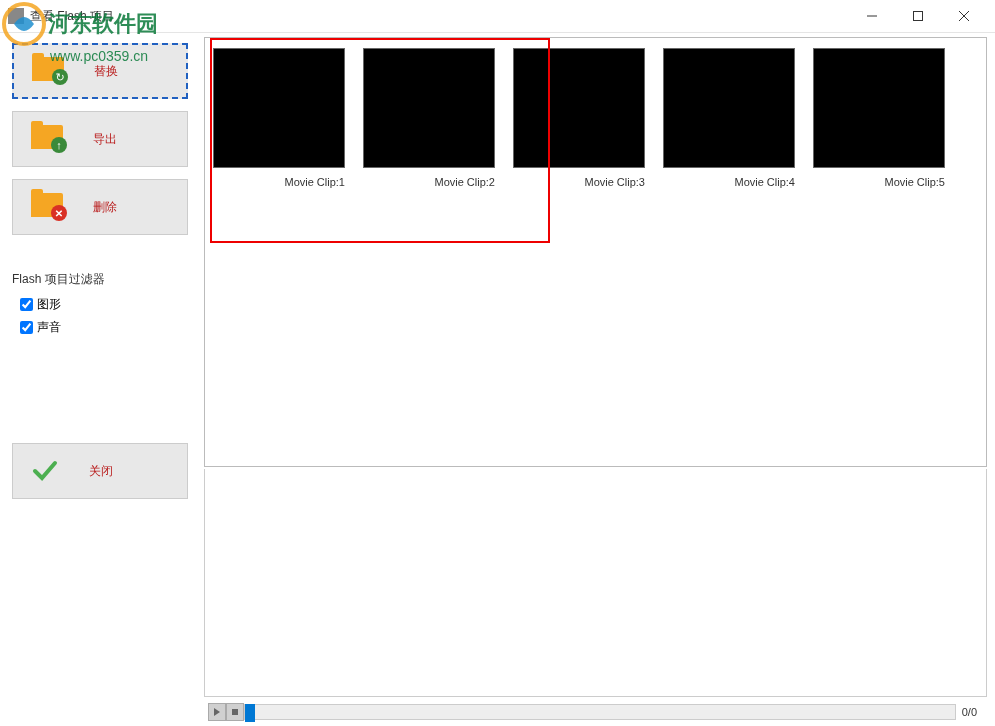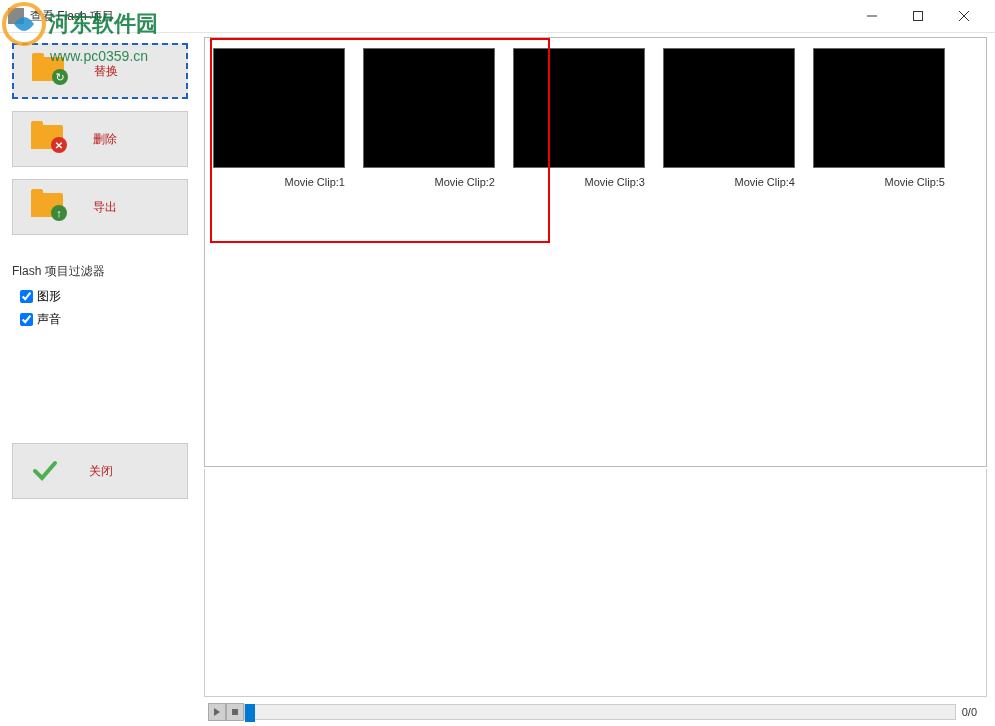--- a/index.html
+++ b/index.html
@@ -27,21 +27,21 @@
     
     .folder-icon { width: 32px; height: 24px; background: #f5a623; border-radius: 2px 2px 0 0; position: relative; }
     .folder-icon::before { content: ''; position: absolute; top: -4px; left: 0; width: 12px; height: 6px; background: #f5a623; border-radius: 2px 2px 0 0; }
     .folder-icon.replace::after { content: '↻'; position: absolute; right: -4px; bottom: -4px; width: 16px; height: 16px; background: #3a8a3a; border-radius: 50%; color: #fff; font-size: 11px; display: flex; align-items: center; justify-content: center; }
     .folder-icon.delete::after { content: '✕'; position: absolute; right: -4px; bottom: -4px; width: 16px; height: 16px; background: #d93025; border-radius: 50%; color: #fff; font-size: 10px; display: flex; align-items: center; justify-content: center; font-weight: bold; }
     .folder-icon.export::after { content: '↑'; position: absolute; right: -4px; bottom: -4px; width: 16px; height: 16px; background: #3a8a3a; border-radius: 50%; color: #fff; font-size: 11px; display: flex; align-items: center; justify-content: center; font-weight: bold; }
     
     .check-icon { width: 28px; height: 28px; display: flex; align-items: center; justify-content: center; }
     .check-icon svg { width: 28px; height: 28px; }
     
-    .filter-section { margin-top: 16px; }
+    .filter-section { margin-top: 24px; }
     .filter-title { font-size: 12px; color: #333; margin-bottom: 8px; }
     .filter-item { display: flex; align-items: center; gap: 4px; margin-left: 8px; margin-bottom: 6px; }
     .filter-checkbox { width: 13px; height: 13px; }
     
     .close-button-wrap { margin-top: auto; margin-bottom: 220px; }
     
     .content-area { flex: 1; display: flex; flex-direction: column; padding: 4px 8px 4px 4px; }
     
     .clips-panel { height: 430px; border: 1px solid #bbb; padding: 10px 8px; display: flex; gap: 18px; align-items: flex-start; overflow: hidden; position: relative; }
     .clip-item { display: flex; flex-direction: column; align-items: flex-end; gap: 8px; }
@@ -103,30 +103,30 @@
 
     <div class="sidebar-button active">
       <div class="sidebar-button-icon">
         <div class="folder-icon replace"></div>
       </div>
       <span class="sidebar-button-label">替换</span>
     </div>
 
     <div class="sidebar-button">
       <div class="sidebar-button-icon">
-        <div class="folder-icon delete"></div>
+        <div class="folder-icon export"></div>
       </div>
-      <span class="sidebar-button-label">删除</span>
+      <span class="sidebar-button-label">导出</span>
     </div>
 
     <div class="sidebar-button">
       <div class="sidebar-button-icon">
-        <div class="folder-icon export"></div>
+        <div class="folder-icon delete"></div>
       </div>
-      <span class="sidebar-button-label">导出</span>
+      <span class="sidebar-button-label">删除</span>
     </div>
 
     <div class="filter-section">
       <div class="filter-title">Flash 项目过滤器</div>
       <label class="filter-item">
         <input type="checkbox" class="filter-checkbox" checked="" style="">
         <span>图形</span>
       </label>
       <label class="filter-item">
         <input type="checkbox" class="filter-checkbox" checked="" style="">

